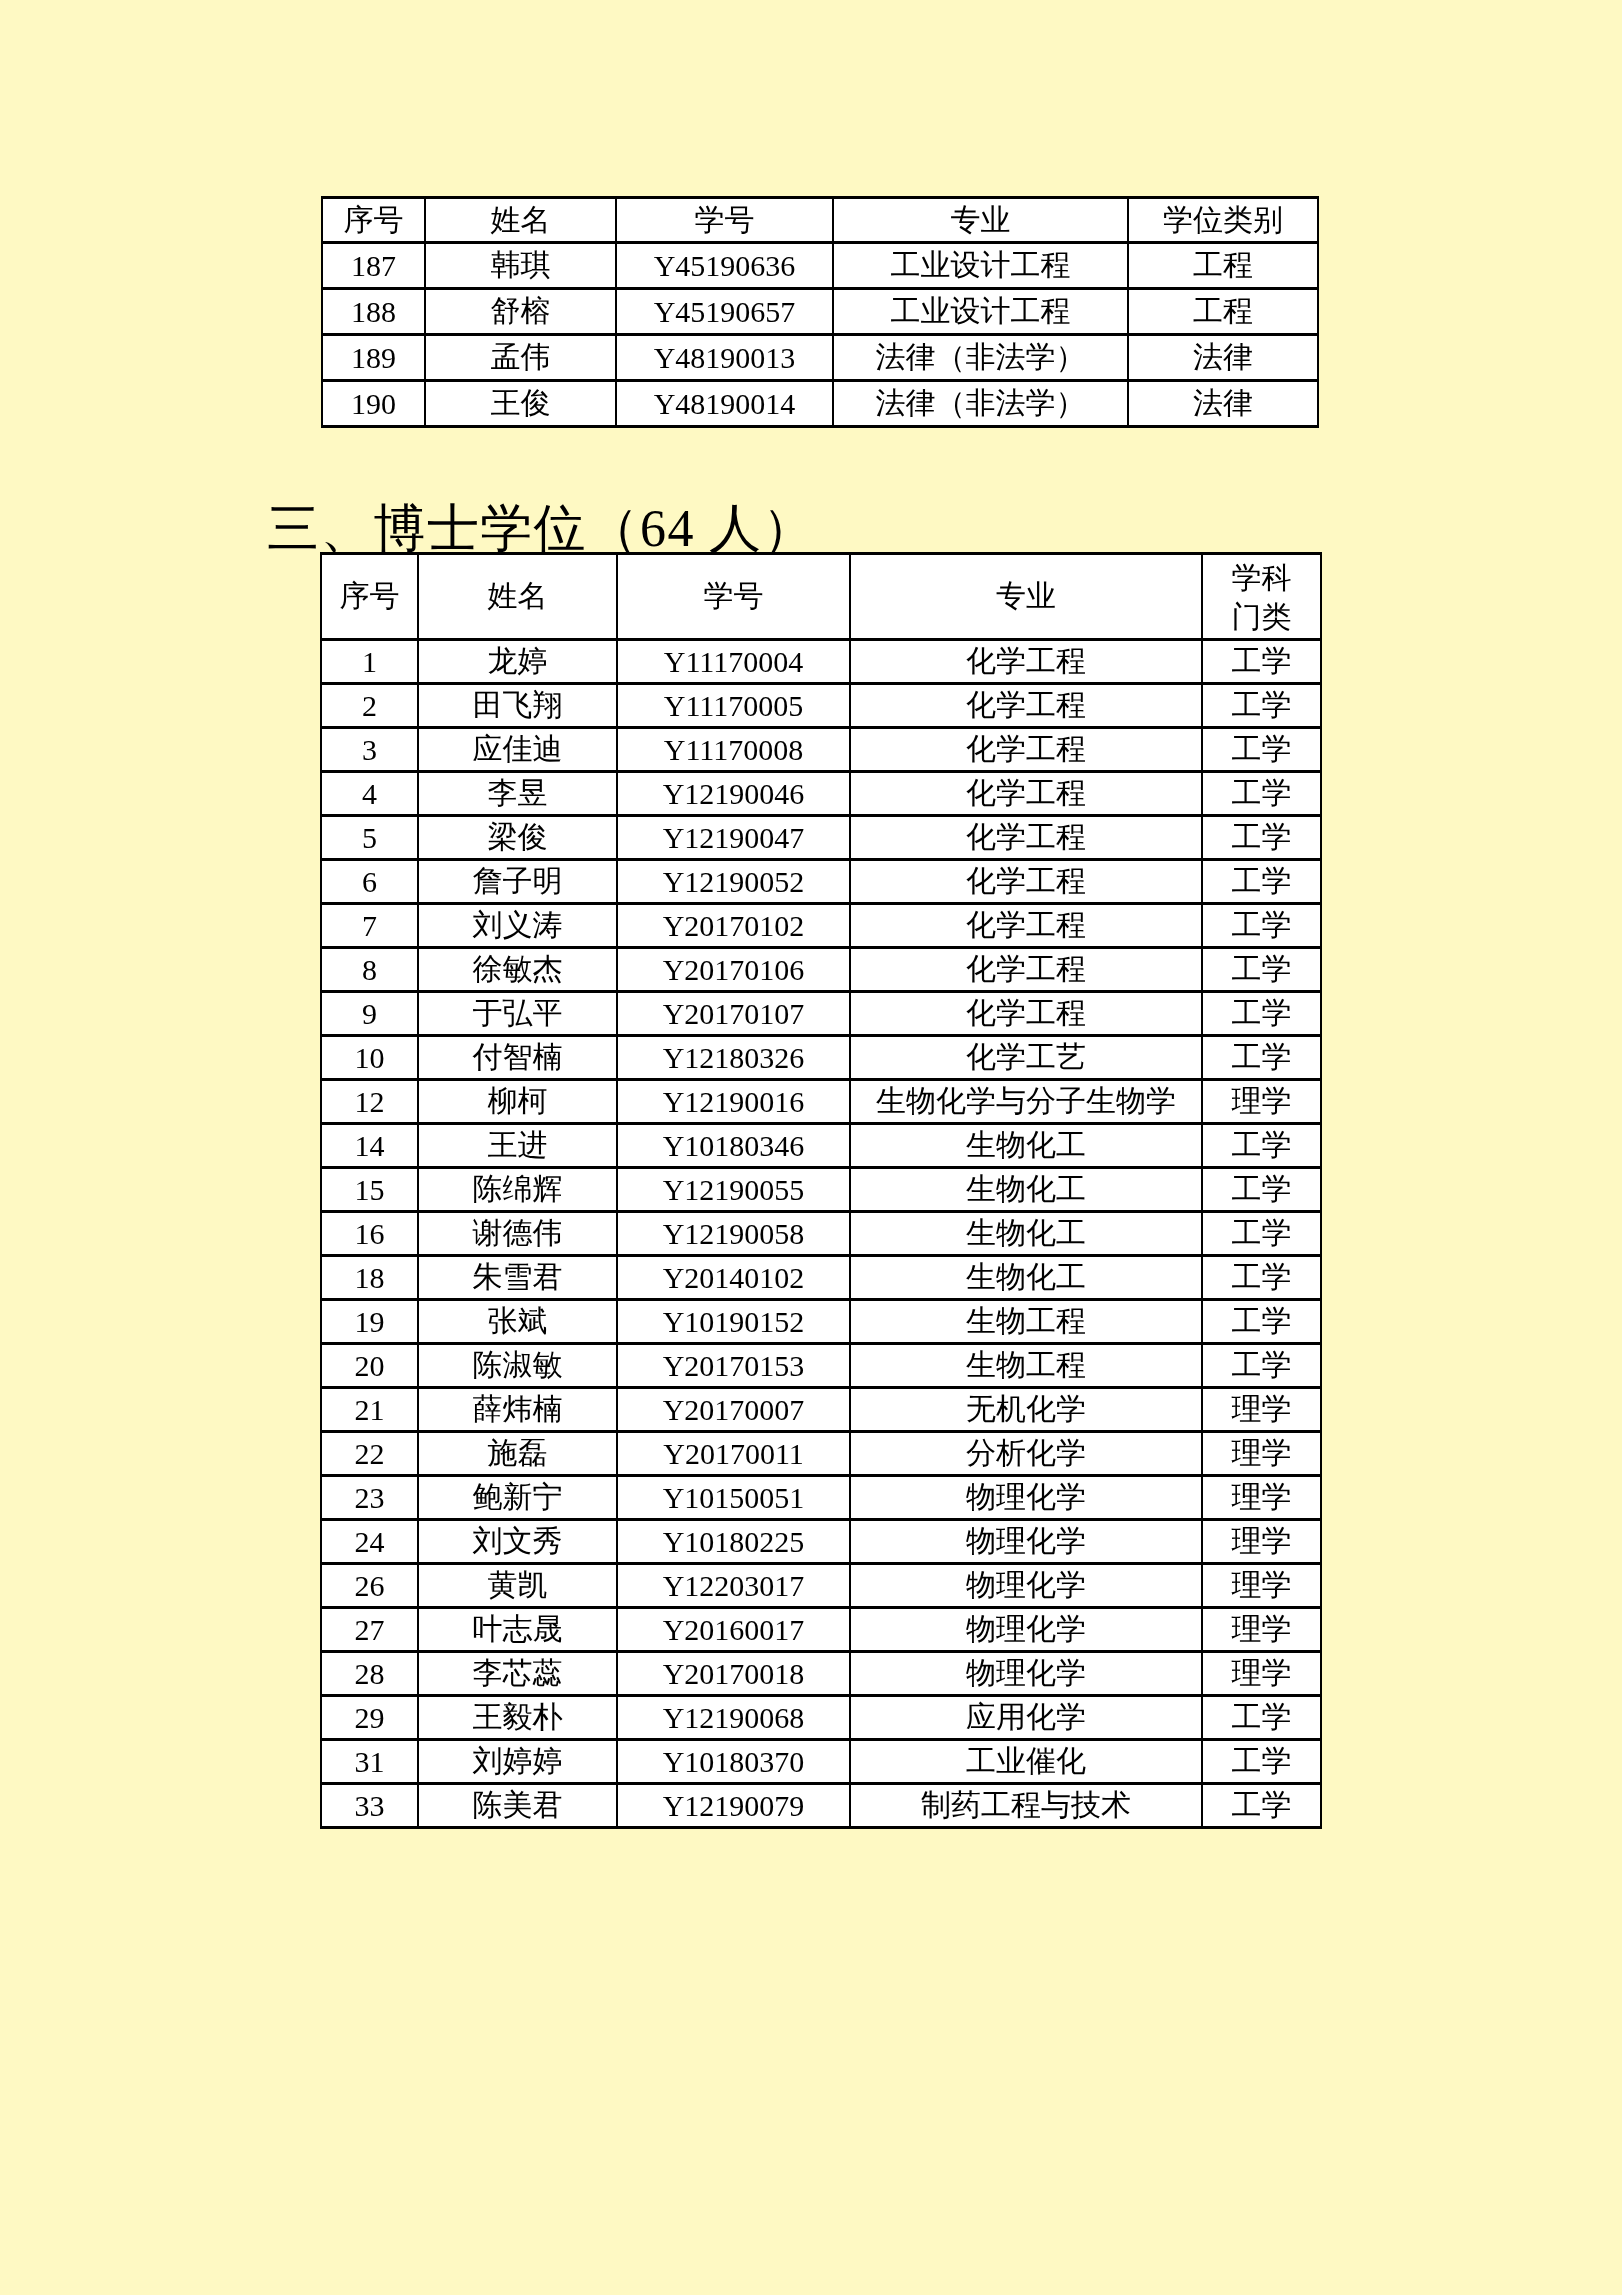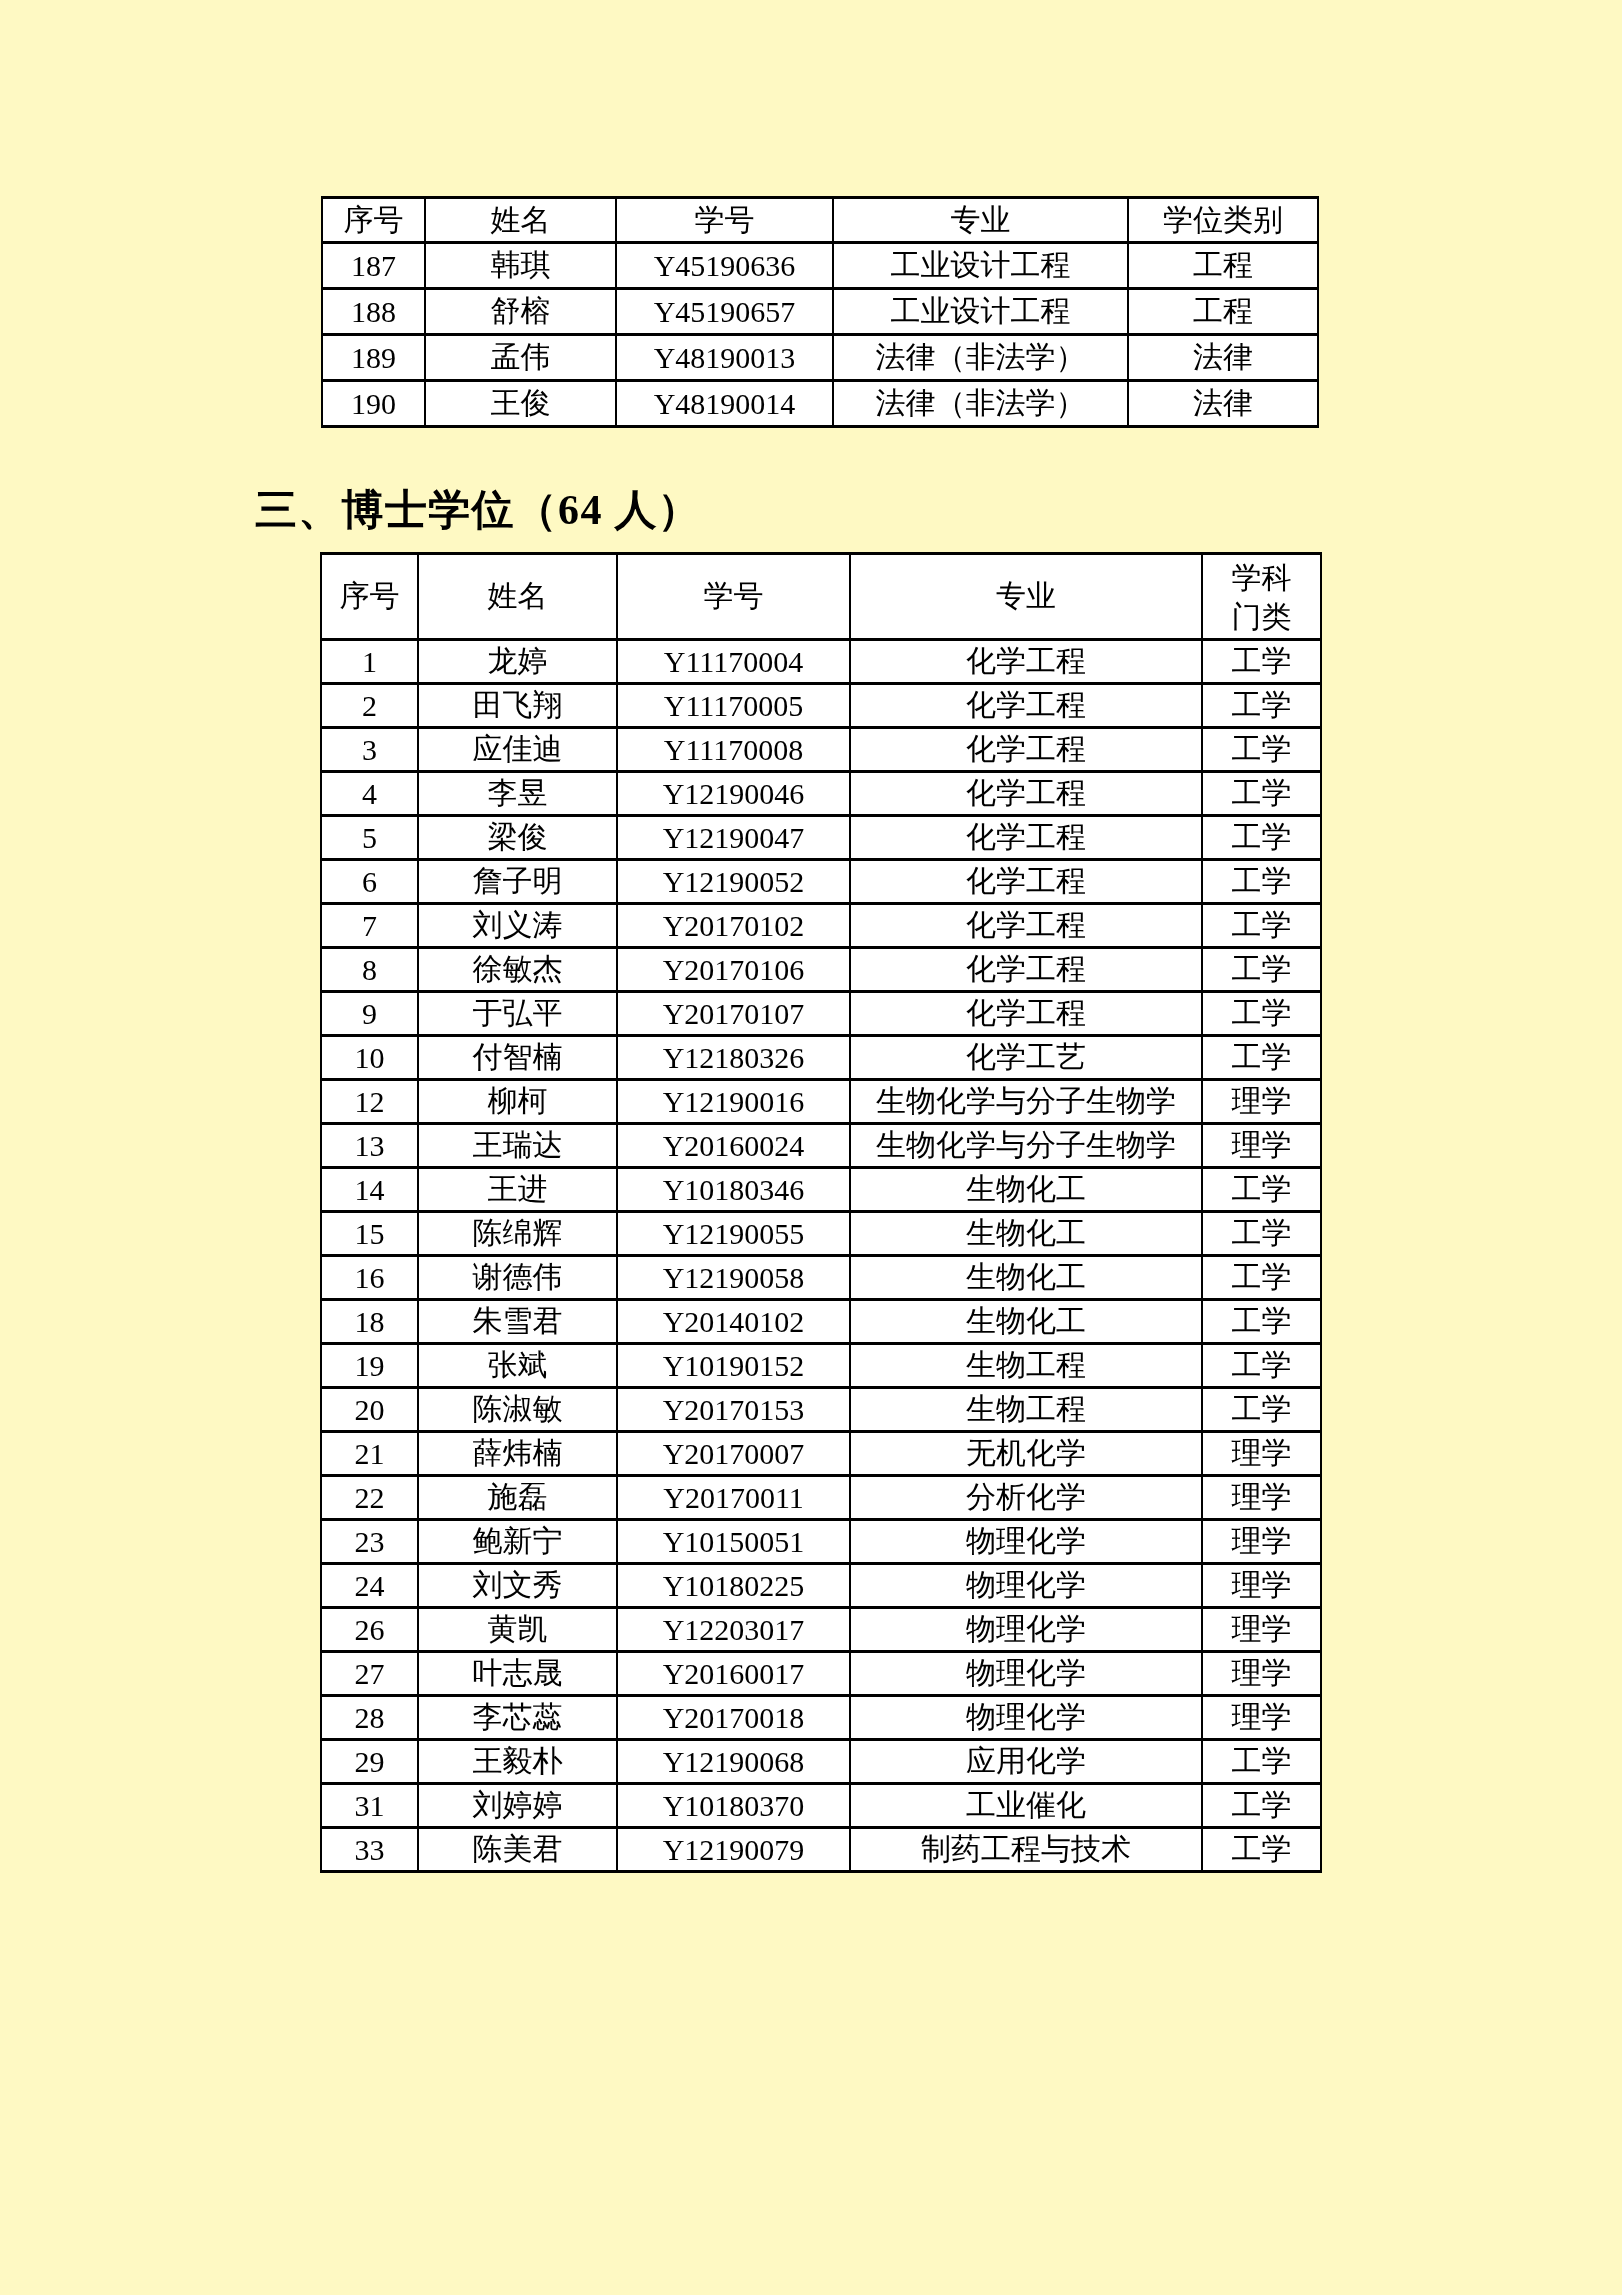--- a/index.html
+++ b/index.html
@@ -41,23 +41,23 @@
     top: 196px;
     width: 996px;
   }
   .table-masters thead tr { height: 45px; }
   .table-masters tbody tr { height: 46px; }
 
   .section-heading {
     position: absolute;
     left: 251px;
     top: 478px;
-    margin: 4px;
-    font-size: 42px;
-    font-weight: bold;
+    margin: 16px;
+    font-size: 52px;
+    font-weight: normal;
     letter-spacing: 1.3px;
     white-space: nowrap;
   }
 
   .table-doctoral {
     left: 320px;
     top: 552px;
     width: 1000px;
   }
   .table-doctoral thead tr { height: 86px; }
@@ -216,27 +216,20 @@
           <td>工学</td>
         </tr>
         <tr>
           <td>12</td>
           <td>柳柯</td>
           <td>Y12190016</td>
           <td>生物化学与分子生物学</td>
           <td>理学</td>
         </tr>
         <tr>
-          <td>13</td>
-          <td>王瑞达</td>
-          <td>Y20160024</td>
-          <td>生物化学与分子生物学</td>
-          <td>理学</td>
-        </tr>
-        <tr>
           <td>14</td>
           <td>王进</td>
           <td>Y10180346</td>
           <td>生物化工</td>
           <td>工学</td>
         </tr>
         <tr>
           <td>15</td>
           <td>陈绵辉</td>
           <td>Y12190055</td>

